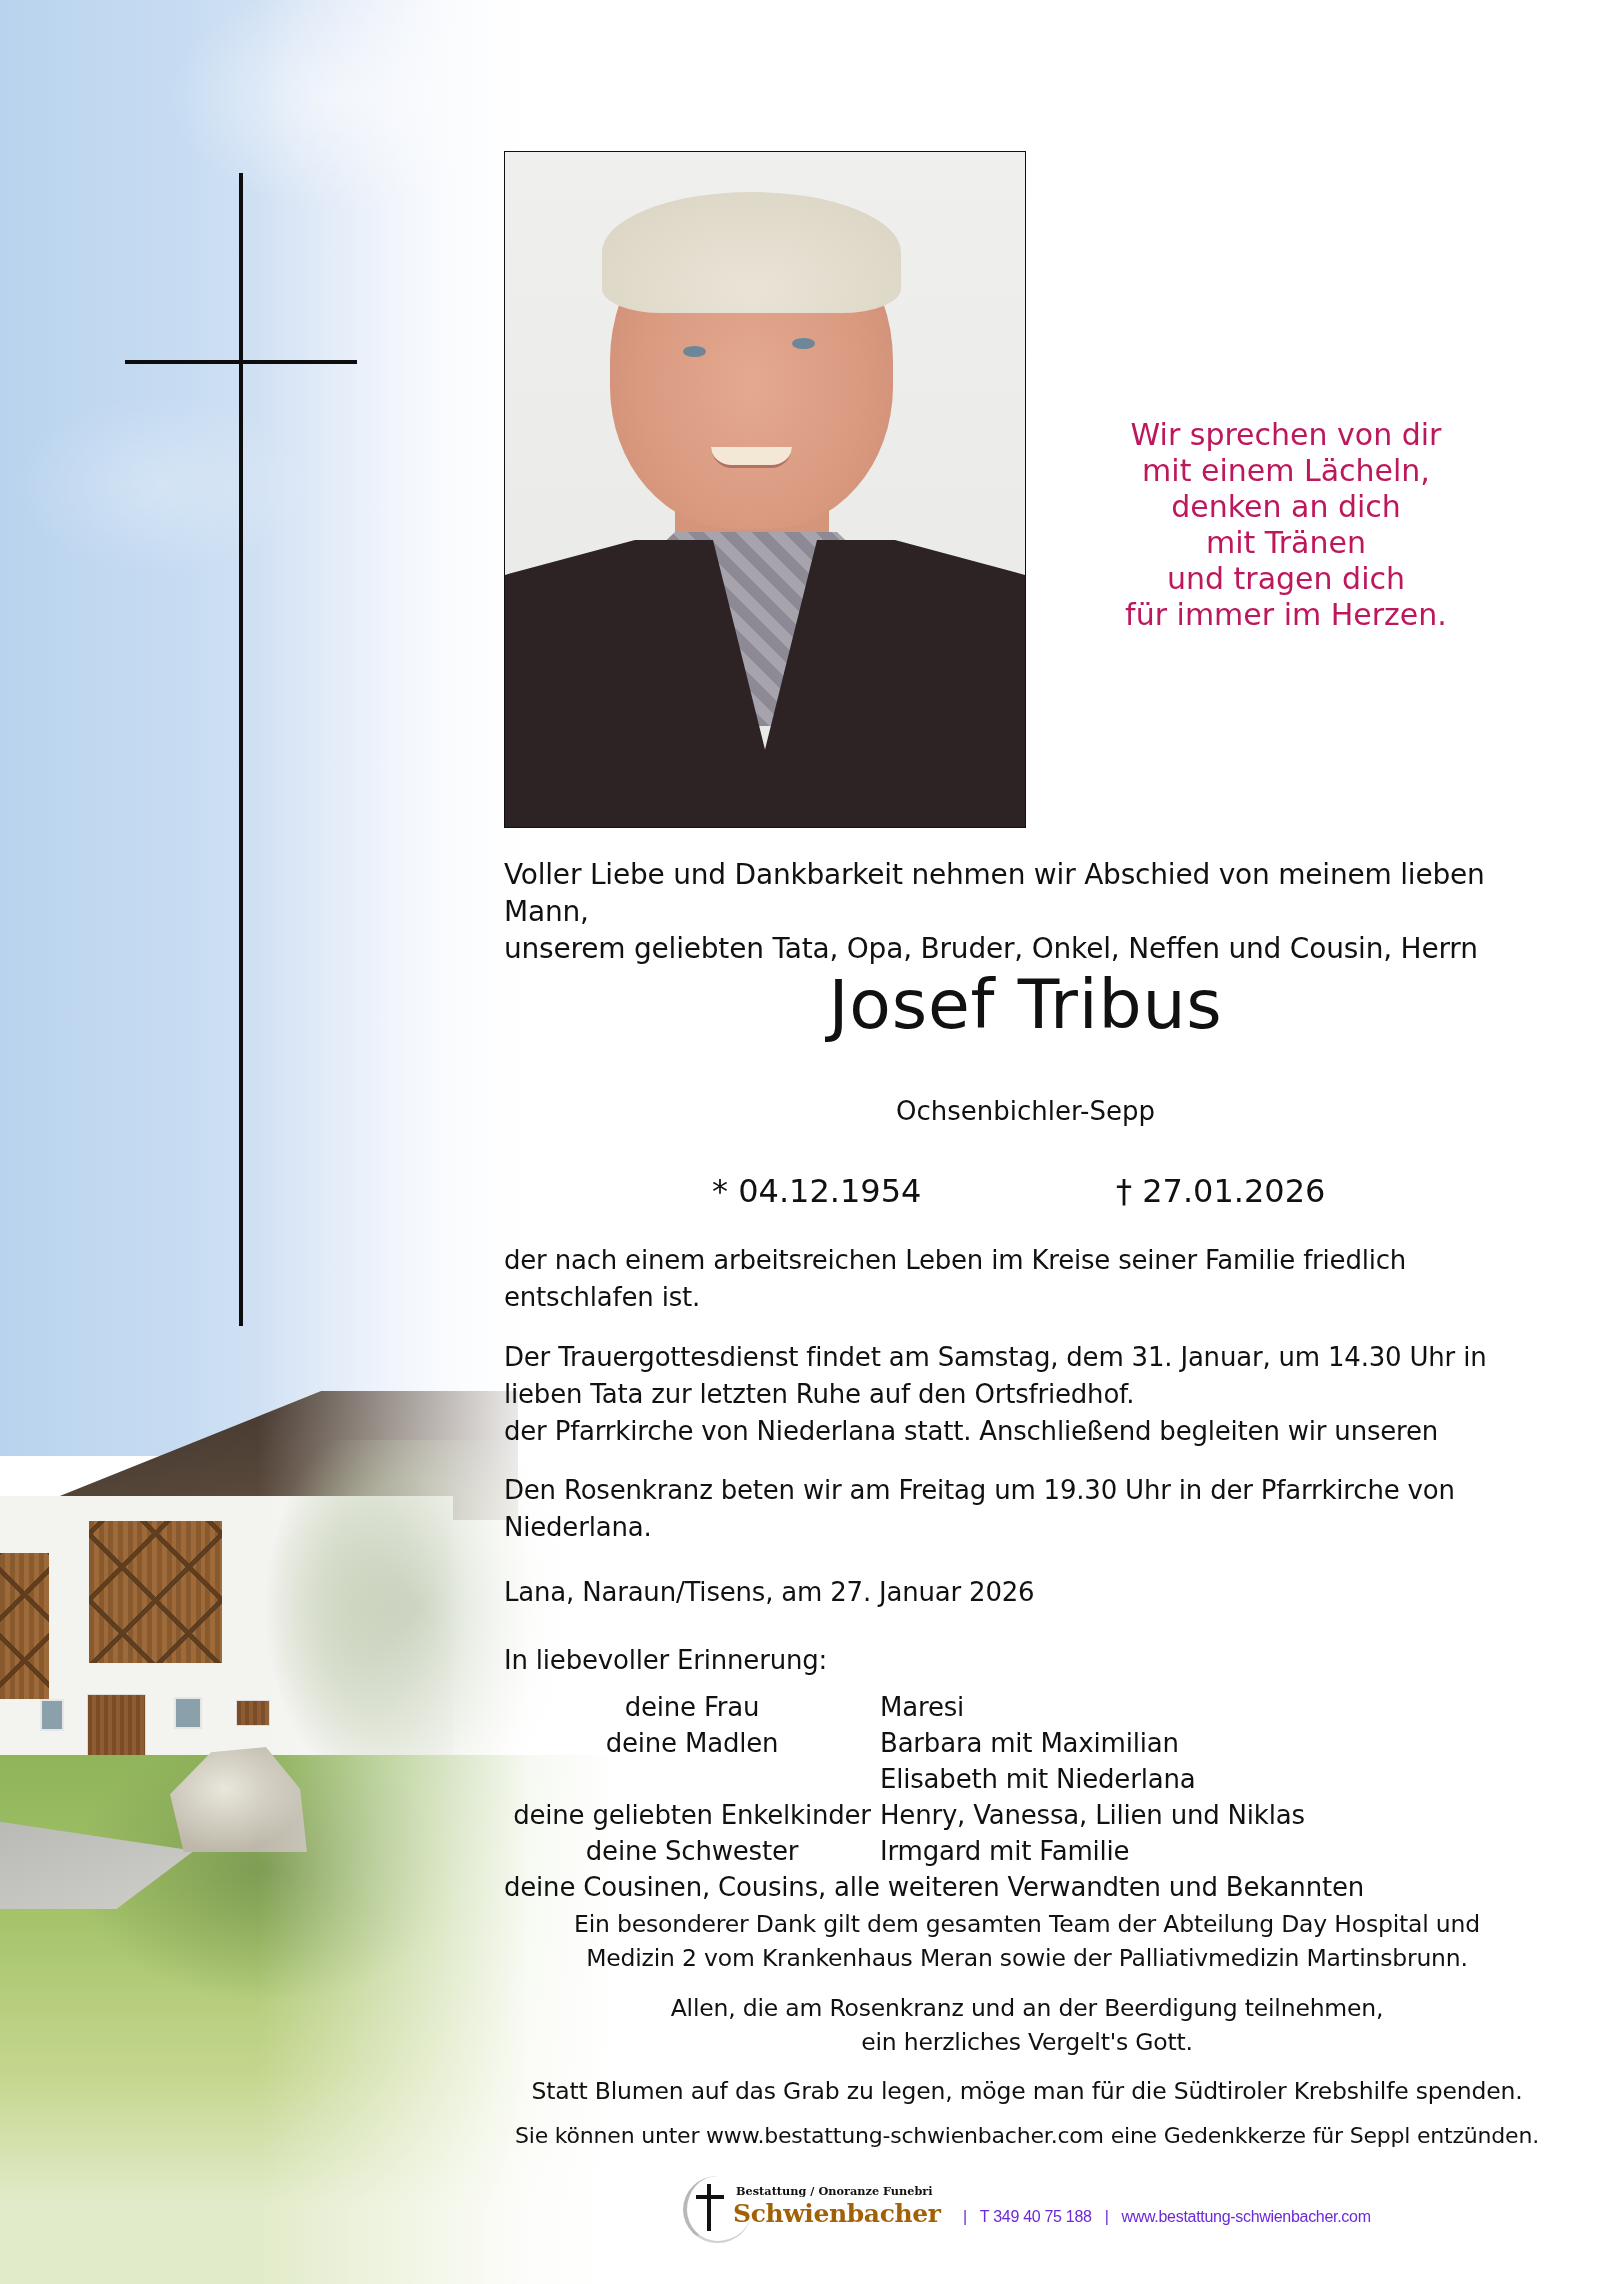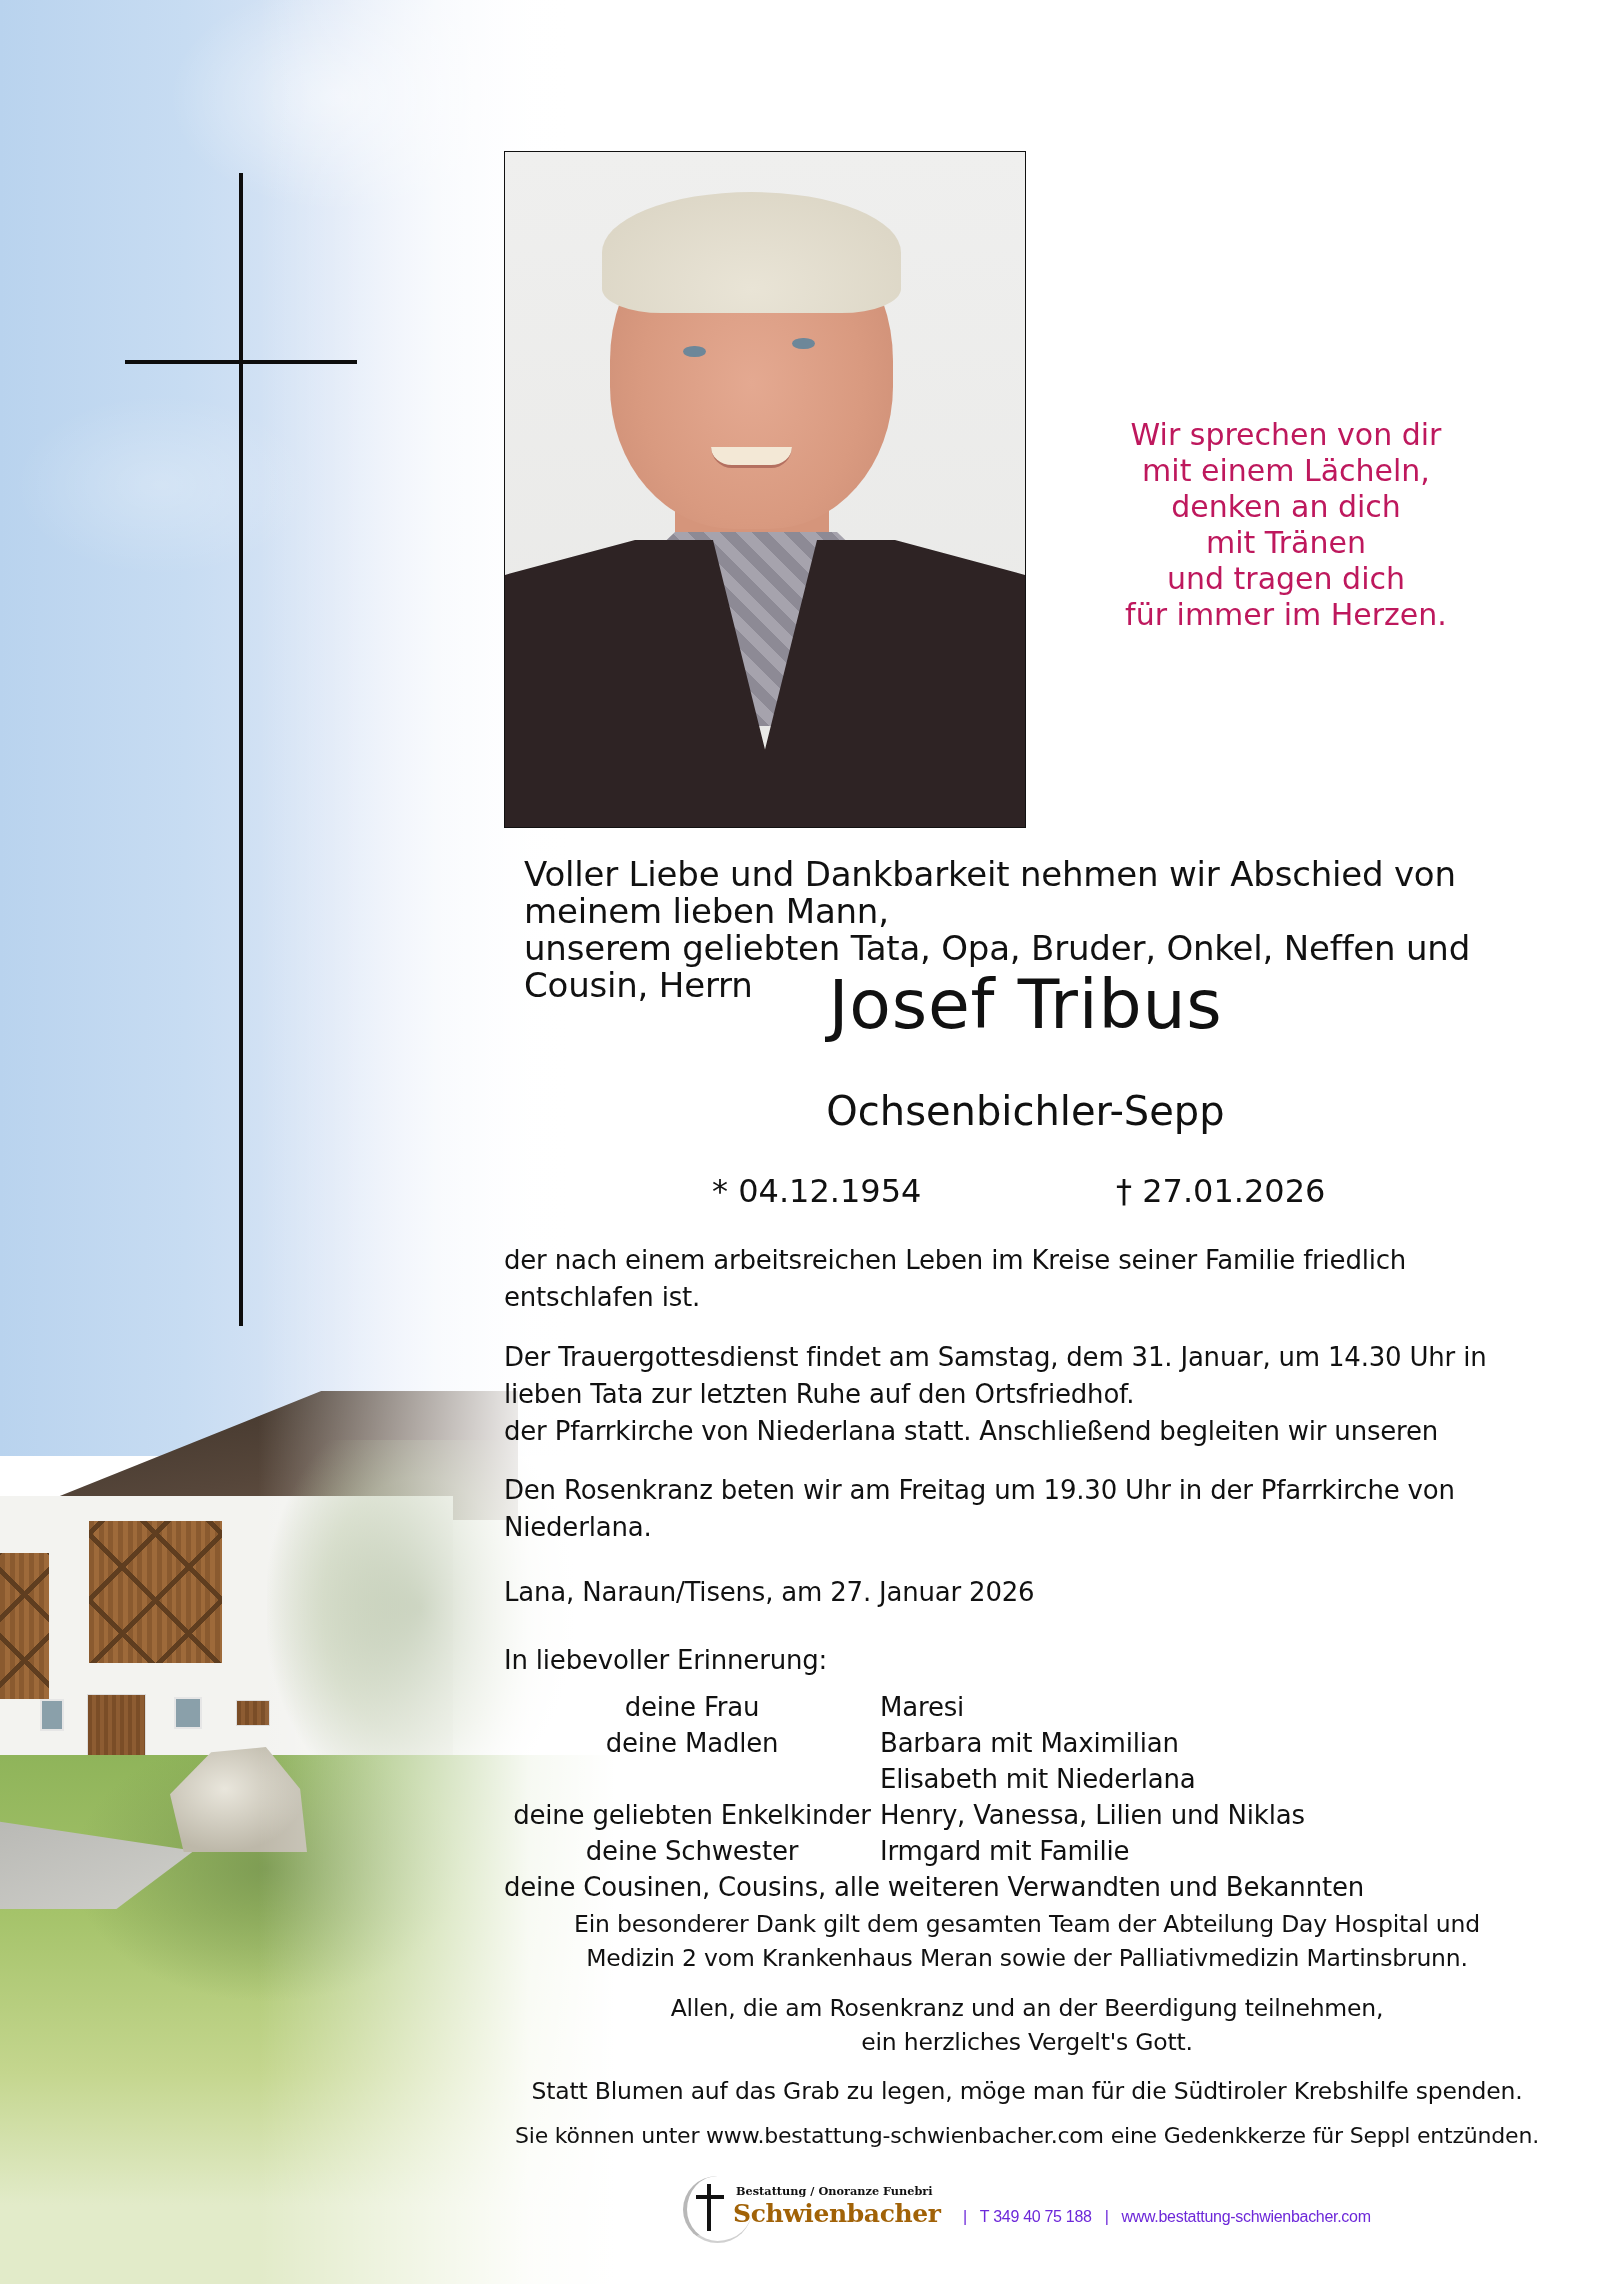--- a/index.html
+++ b/index.html
@@ -117,30 +117,30 @@
       clip-path:polygon(0 12%, 25% 0, 40% 0, 50% 72%, 60% 0, 75% 0, 100% 12%, 100% 100%, 0 100%);
     }
 
     
     .poem {
       position:absolute; left:1116px; top:417px; width:340px;
       text-align:center; font-size:30px; line-height:36px; color:#be185d;
     }
     .poem div { white-space:nowrap; }
     .intro {
-      position:absolute; left:524px; top:856px; width:1043px;
-      font-size:34px; line-height:37px; letter-spacing:-0.2px;
+      position:absolute; left:504px; top:856px; width:1043px;
+      font-size:28px; line-height:37px; letter-spacing:-0.2px;
     }
     .name {
       position:absolute; left:504px; top:956px; width:1043px; text-align:center;
       font-size:68px; line-height:97px; letter-spacing:0.8px; font-weight:400;
     }
     .nickname {
       position:absolute; left:504px; top:1087px; width:1043px; text-align:center;
-      font-size:40px; line-height:49px;
+      font-size:26px; line-height:49px;
     }
     .dates {
       position:absolute; top:1171px; font-size:32px; line-height:40px; white-space:nowrap;
     }
     .para {
       position:absolute; left:504px; width:1043px;
       font-size:26px; line-height:37px; letter-spacing:-0.2px;
     }
     .family {
       position:absolute; left:504px; top:1689px; width:1043px;

